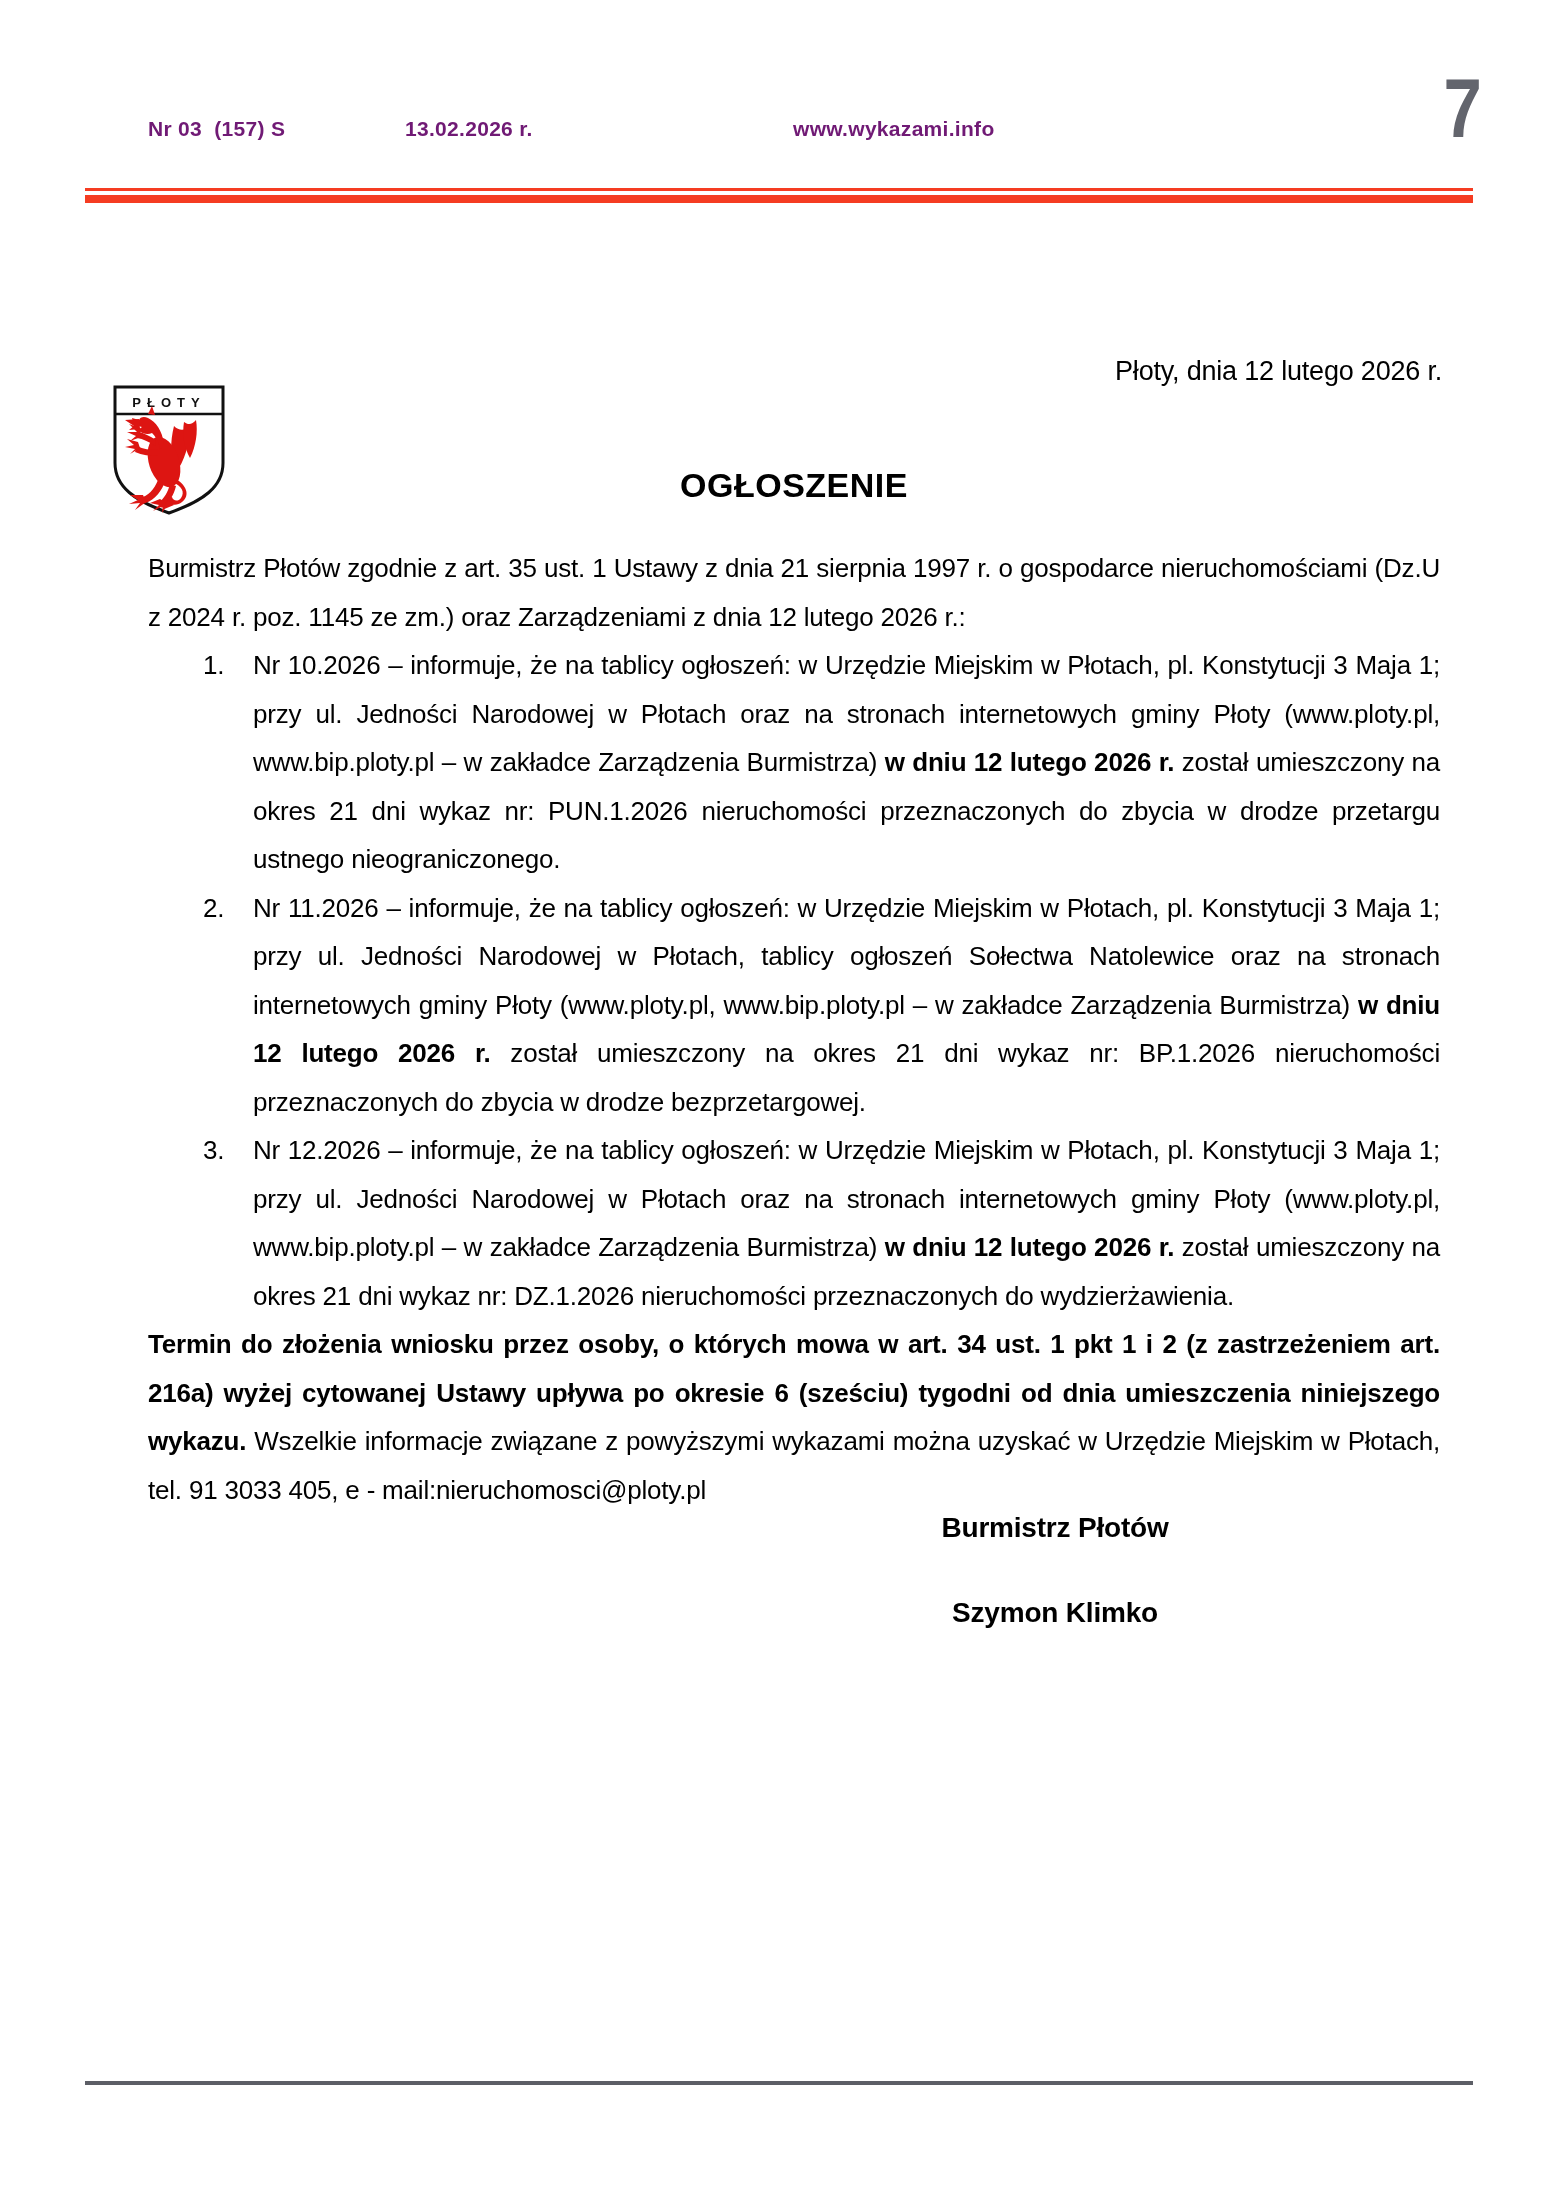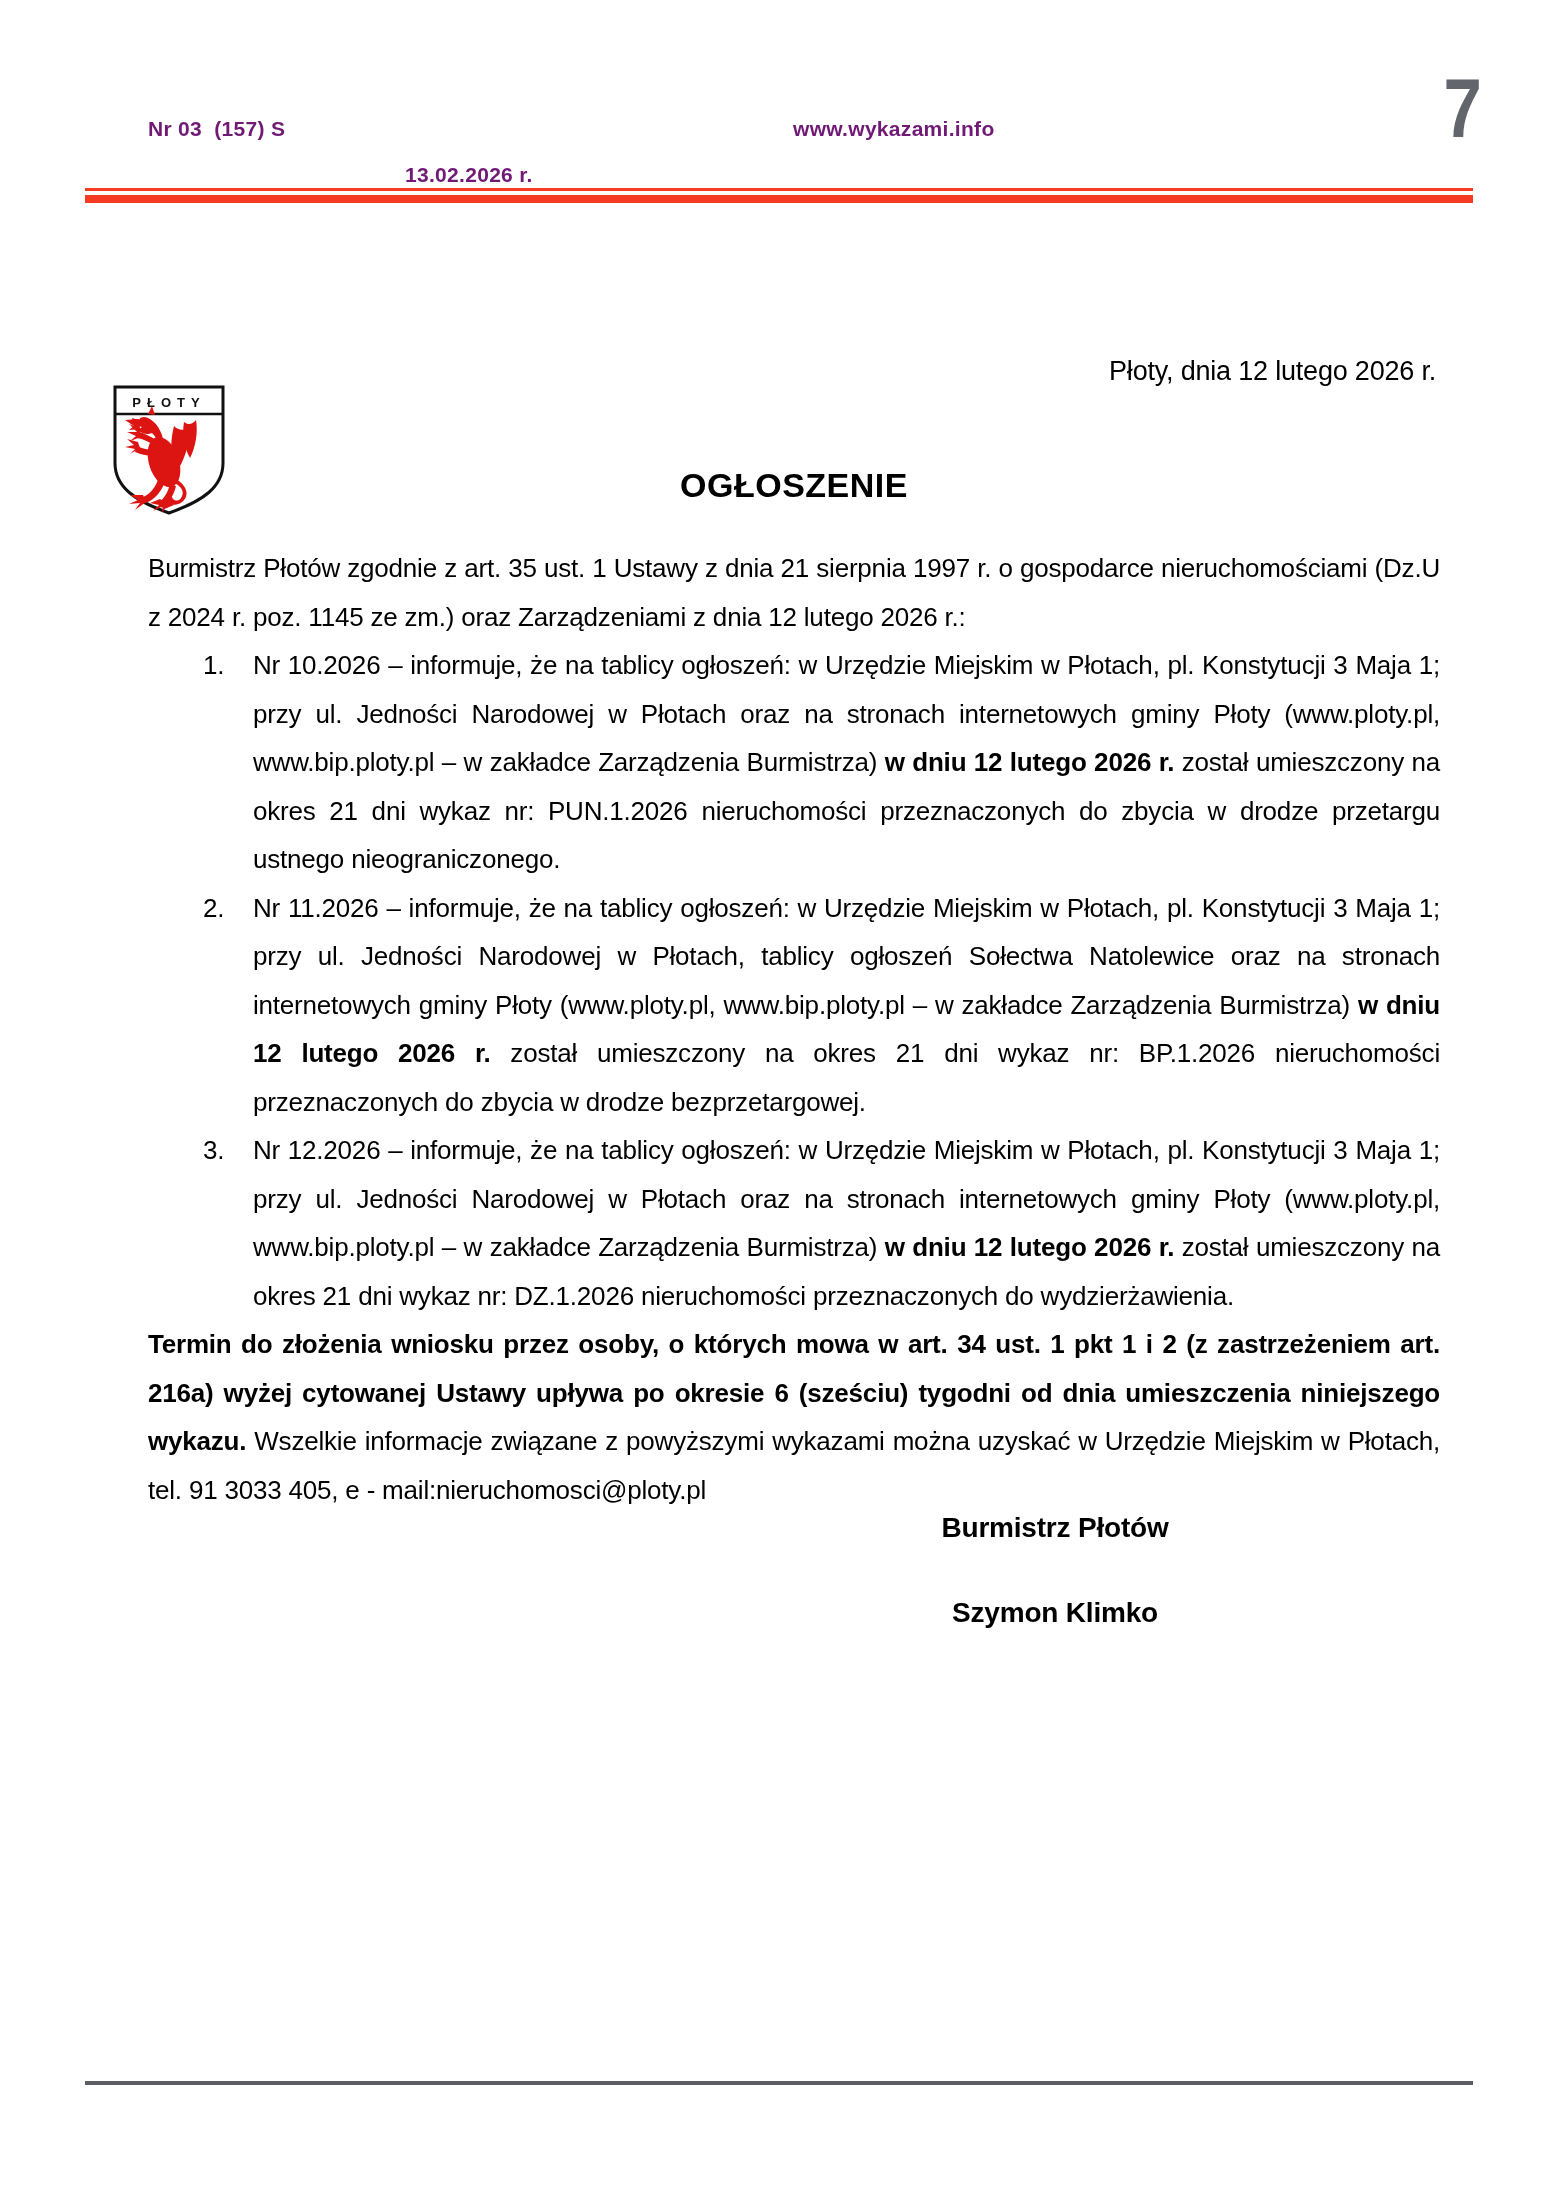--- a/index.html
+++ b/index.html
@@ -12,34 +12,34 @@
     overflow: hidden;
   }
   
   .hdr-text {
     position: absolute; top: 117px;
     font-size: 21px; font-weight: bold;
     color: #701a75; letter-spacing: 0.3px;
     white-space: pre;
   }
   .hdr-issue { left: 148px; }
-  .hdr-date  { left: 405px; margin-top: 46px; }
+  .hdr-date  { left: 405px; }
   .hdr-url   { left: 793px; }
   .page-num {
     position: absolute; top: 66px; right: 76px;
     font-size: 84px; font-weight: 600; line-height: 1;
     color: #63656d;
     transform: scaleX(0.82); transform-origin: 100% 0;
   }
   .rule-thin  { position: absolute; left: 85px; width: 1388px; height: 3px; top: 188px; background: #f53c22; }
   .rule-thick { position: absolute; left: 85px; width: 1388px; height: 8px; top: 195px; background: #f53c22; }
 
   
   .dateline {
-    position: absolute; top: 356px; left: 144px; width: 1292px;
+    position: absolute; top: 356px; left: 150px; width: 1292px;
     text-align: right; font-size: 27px; letter-spacing: -0.2px;
   }
   .crest { position: absolute; left: 112px; top: 384px; width: 114px; height: 132px; }
   .doc-title {
     position: absolute; top: 466px; left: 148px; width: 1292px;
     text-align: center; font-size: 34px; font-weight: bold; letter-spacing: 0.5px;
   }
   .content {
     position: absolute; left: 148px; top: 544px; width: 1292px;
     font-size: 26px; line-height: 48.5px;

